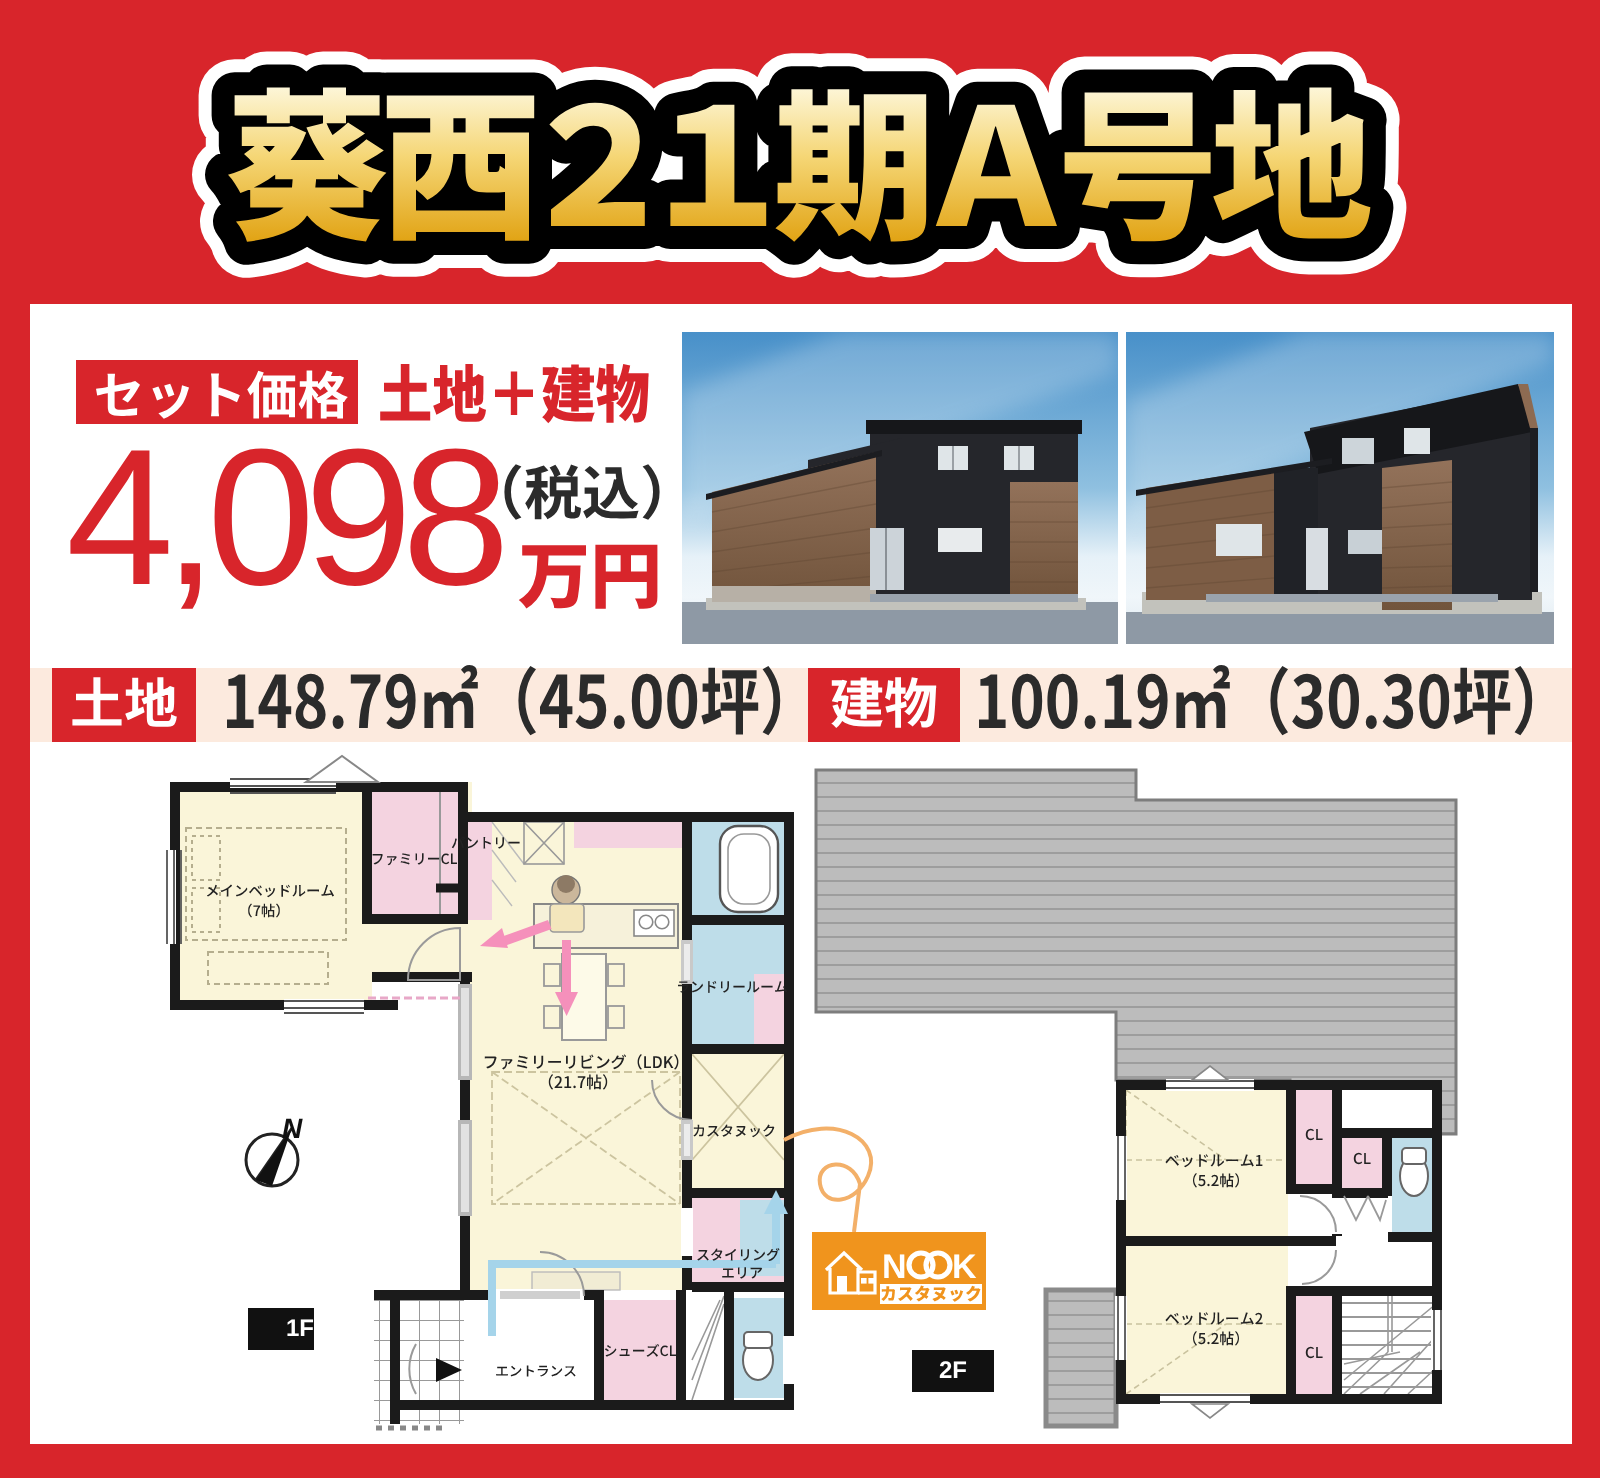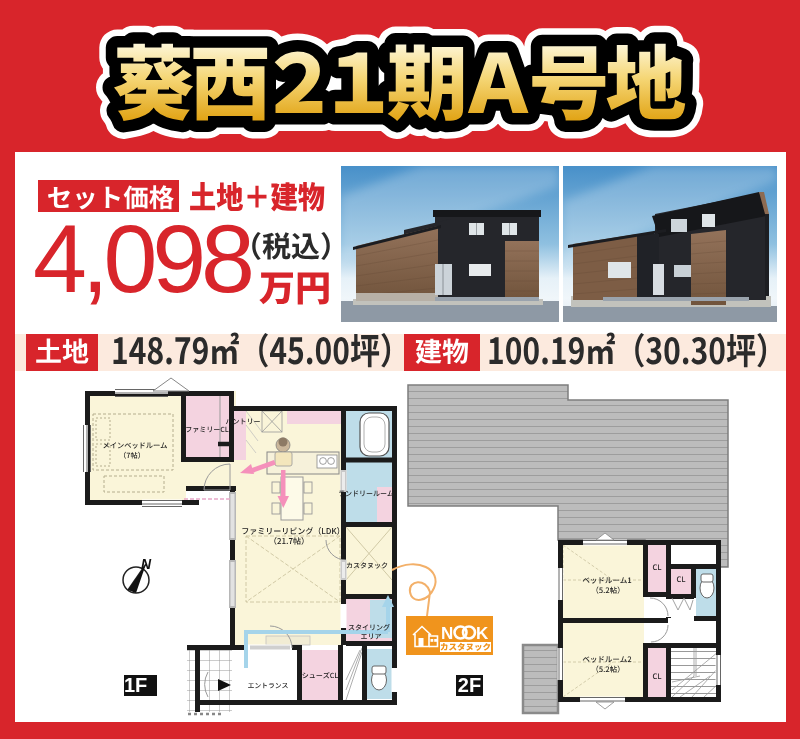--- a/index.html
+++ b/index.html
@@ -266,22 +266,22 @@
     <path fill="#222" d="M303.9 672.5Q304.1 672.6 304.3 672.8Q304.5 672.9 304.7 673.1Q304.9 673.2 305.1 673.3Q305.3 673.5 305.5 673.5L305.1 674.1Q304.9 674.1 304.7 673.9Q304.5 673.8 304.3 673.6Q304.1 673.5 303.9 673.4Q303.7 673.2 303.5 673.1ZM302.8 677.5Q303.1 677.5 303.6 677.4Q304 677.3 304.4 677.1Q304.8 676.9 305.1 676.7Q305.7 676.4 306.2 676Q306.7 675.6 307.1 675.1Q307.5 674.6 307.8 674.1L308.2 674.9Q307.8 675.6 307.1 676.2Q306.4 676.9 305.5 677.4Q305.1 677.6 304.7 677.8Q304.3 677.9 303.9 678.1Q303.5 678.2 303.2 678.3ZM302.9 674.1Q303 674.2 303.2 674.3Q303.5 674.5 303.7 674.6Q303.9 674.8 304.1 674.9Q304.3 675 304.4 675.1L304 675.7Q303.9 675.6 303.7 675.5Q303.5 675.4 303.3 675.2Q303 675.1 302.8 675Q302.6 674.8 302.5 674.7ZM314 674.7Q314 674.7 314 674.8Q314 674.9 314 674.9Q313.9 675.1 313.9 675.3Q313.9 675.6 313.8 675.9Q313.8 676.2 313.7 676.6Q313.7 676.9 313.6 677.2Q313.6 677.4 313.6 677.6L312.8 677.6Q312.8 677.4 312.9 677.2Q312.9 677 313 676.7Q313 676.4 313 676.1Q313.1 675.8 313.1 675.5Q313.2 675.3 313.2 675.1Q313 675.1 312.8 675.1Q312.6 675.1 312.3 675.1Q312 675.1 311.8 675.1Q311.5 675.1 311.3 675.1Q311.1 675.1 311.1 675.1Q310.9 675.1 310.8 675.1Q310.6 675.2 310.5 675.2L310.5 674.4Q310.5 674.4 310.7 674.4Q310.8 674.5 310.9 674.5Q311 674.5 311.1 674.5Q311.2 674.5 311.4 674.5Q311.6 674.5 311.8 674.5Q312 674.5 312.3 674.5Q312.5 674.5 312.7 674.5Q312.9 674.5 313.1 674.5Q313.1 674.5 313.2 674.5Q313.3 674.5 313.4 674.4Q313.4 674.4 313.5 674.4ZM309.8 677.3Q309.9 677.3 310.1 677.3Q310.3 677.3 310.4 677.3Q310.5 677.3 310.8 677.3Q311.1 677.3 311.5 677.3Q311.9 677.3 312.3 677.3Q312.8 677.3 313.1 677.3Q313.5 677.3 313.8 677.3Q314.1 677.3 314.2 677.3Q314.3 677.3 314.5 677.3Q314.7 677.3 314.8 677.3L314.8 678Q314.7 678 314.6 678Q314.5 678 314.4 678Q314.3 678 314.2 678Q314.1 678 313.8 678Q313.5 678 313.1 678Q312.7 678 312.3 678Q311.9 678 311.5 678Q311.1 678 310.8 678Q310.5 678 310.4 678Q310.3 678 310.1 678Q310 678 309.8 678ZM316.5 674.9Q316.6 674.9 316.8 674.9Q316.9 674.9 317.1 674.9Q317.3 674.9 317.5 674.9Q317.6 674.9 317.9 674.9Q318.1 674.9 318.4 674.9Q318.8 674.9 319.1 674.9Q319.4 674.9 319.8 674.9Q320.1 674.9 320.4 674.9Q320.7 674.9 321 674.9Q321.2 674.9 321.3 674.9Q321.6 674.9 321.8 674.9Q322 674.9 322.1 674.9L322.1 675.7Q322 675.7 321.8 675.7Q321.5 675.7 321.3 675.7Q321.2 675.7 321 675.7Q320.7 675.7 320.4 675.7Q320.1 675.7 319.8 675.7Q319.4 675.7 319.1 675.7Q318.8 675.7 318.4 675.7Q318.1 675.7 317.9 675.7Q317.6 675.7 317.5 675.7Q317.2 675.7 316.9 675.7Q316.6 675.7 316.5 675.7ZM328.1 672.2Q328.2 672.4 328.3 672.6Q328.4 672.7 328.5 672.9Q328.6 673.1 328.7 673.2L328.2 673.4Q328.1 673.2 328 672.9Q327.8 672.6 327.7 672.4ZM329 672Q329 672.1 329.2 672.3Q329.3 672.5 329.4 672.7Q329.5 672.8 329.5 673L329.1 673.2Q329 672.9 328.8 672.7Q328.7 672.4 328.5 672.2ZM328.4 673.4Q328.3 673.5 328.2 673.6Q328.2 673.7 328.1 673.8Q328 674.1 327.8 674.5Q327.6 675 327.3 675.4Q327 675.8 326.7 676.1Q326.4 676.6 325.9 677Q325.4 677.4 324.9 677.7Q324.4 678.1 323.8 678.4L323.3 677.8Q323.8 677.5 324.4 677.2Q324.9 676.9 325.3 676.5Q325.8 676.1 326.1 675.7Q326.4 675.5 326.6 675.1Q326.8 674.8 327 674.5Q327.2 674.1 327.3 673.9Q327.2 673.9 327 673.9Q326.8 673.9 326.5 673.9Q326.3 673.9 326 673.9Q325.7 673.9 325.4 673.9Q325.1 673.9 324.9 673.9Q324.8 673.9 324.7 673.9Q324.6 673.9 324.4 673.9Q324.2 673.9 324.1 673.9Q324 673.9 323.9 673.9L323.9 673.1Q324 673.1 324.1 673.1Q324.3 673.1 324.4 673.2Q324.6 673.2 324.7 673.2Q324.8 673.2 325 673.2Q325.2 673.2 325.4 673.2Q325.7 673.2 326 673.2Q326.3 673.2 326.6 673.2Q326.8 673.2 327 673.2Q327.2 673.2 327.3 673.2Q327.5 673.2 327.6 673.1Q327.8 673.1 327.9 673.1ZM326.8 675.7Q327.1 675.9 327.4 676.2Q327.7 676.5 328 676.8Q328.3 677.1 328.6 677.3Q328.8 677.6 329 677.8L328.4 678.4Q328.1 678 327.8 677.7Q327.5 677.3 327.1 676.9Q326.7 676.5 326.3 676.2ZM332.5 678.1Q332 678.1 331.6 677.9Q331.2 677.7 330.8 677.4Q330.5 677.1 330.4 676.6Q330.2 676.1 330.2 675.4Q330.2 674.8 330.4 674.3Q330.5 673.8 330.9 673.5Q331.2 673.1 331.6 672.9Q332 672.8 332.5 672.8Q333 672.8 333.4 672.9Q333.7 673.1 334 673.4L333.5 673.9Q333.3 673.7 333.1 673.6Q332.8 673.5 332.5 673.5Q332.1 673.5 331.7 673.7Q331.4 673.9 331.2 674.4Q331 674.8 331 675.4Q331 676 331.2 676.5Q331.4 676.9 331.7 677.1Q332.1 677.4 332.5 677.4Q332.9 677.4 333.1 677.2Q333.4 677.1 333.6 676.8L334.1 677.3Q333.8 677.7 333.4 677.9Q333 678.1 332.5 678.1ZM335 678L335 672.8L335.8 672.8L335.8 677.3L338 677.3L338 678Z"></path>
     <path fill="#222" d="M587.6 577.9Q587.7 578 587.8 578.2Q588 578.4 588.1 578.7Q588.2 578.9 588.3 579.1L587.8 579.3Q587.7 579.1 587.6 578.9Q587.4 578.7 587.3 578.5Q587.2 578.3 587.1 578.1ZM588.6 577.5Q588.7 577.6 588.8 577.8Q589 578 589.1 578.2Q589.2 578.5 589.3 578.6L588.8 578.9Q588.7 578.7 588.6 578.5Q588.4 578.3 588.3 578.1Q588.2 577.9 588.1 577.7ZM582.7 581Q582.9 580.8 583 580.7Q583.1 580.6 583.3 580.4Q583.4 580.3 583.6 580.1Q583.8 579.9 583.9 579.6Q584.1 579.4 584.3 579.2Q584.6 578.9 584.7 578.7Q585 578.3 585.4 578.3Q585.7 578.2 586.1 578.6Q586.3 578.9 586.6 579.1Q586.9 579.4 587.1 579.7Q587.4 580 587.6 580.2Q587.9 580.5 588.2 580.8Q588.5 581.1 588.8 581.5Q589.2 581.9 589.5 582.2L588.8 582.9Q588.6 582.5 588.3 582.2Q588 581.9 587.7 581.5Q587.4 581.2 587.2 580.9Q587 580.7 586.8 580.5Q586.6 580.3 586.4 580.1Q586.2 579.9 586 579.7Q585.9 579.5 585.8 579.4Q585.6 579.2 585.4 579.2Q585.3 579.2 585.1 579.4Q585 579.6 584.8 579.8Q584.7 580 584.5 580.2Q584.3 580.5 584.1 580.7Q584 580.9 583.9 581Q583.7 581.2 583.6 581.4Q583.5 581.6 583.4 581.7ZM593.6 578.6Q593.6 578.7 593.7 579Q593.8 579.2 593.9 579.4Q594 579.7 594 579.9Q594.1 580.1 594.2 580.2L593.5 580.5Q593.4 580.4 593.3 580.1Q593.3 579.9 593.2 579.7Q593.1 579.4 593 579.2Q592.9 579 592.9 578.9ZM596.3 579.1Q596.2 579.2 596.2 579.3Q596.2 579.5 596.2 579.5Q596 580.1 595.8 580.7Q595.5 581.3 595.1 581.8Q594.6 582.5 593.9 582.9Q593.3 583.4 592.6 583.6L592 583Q592.4 582.9 592.9 582.6Q593.3 582.4 593.8 582.1Q594.2 581.8 594.5 581.4Q594.7 581.1 594.9 580.7Q595.1 580.2 595.3 579.8Q595.4 579.3 595.5 578.8ZM591.8 579Q591.9 579.1 592 579.4Q592.1 579.6 592.2 579.8Q592.3 580.1 592.4 580.3Q592.4 580.6 592.5 580.7L591.8 581Q591.7 580.8 591.7 580.6Q591.6 580.3 591.5 580.1Q591.4 579.8 591.3 579.6Q591.2 579.4 591.1 579.3ZM602.4 577.5Q602.5 577.7 602.6 577.9Q602.7 578.1 602.8 578.3Q603 578.5 603 578.7L602.5 578.9Q602.4 578.7 602.3 578.5Q602.2 578.3 602.1 578.1Q602 577.9 601.9 577.7ZM603.3 577.1Q603.4 577.3 603.5 577.5Q603.7 577.7 603.8 577.9Q603.9 578.1 604 578.2L603.5 578.5Q603.4 578.3 603.3 578.1Q603.2 577.9 603.1 577.7Q602.9 577.5 602.8 577.4ZM599.6 582.4Q599.6 582.3 599.6 582Q599.6 581.6 599.6 581.2Q599.6 580.8 599.6 580.3Q599.6 579.8 599.6 579.4Q599.6 578.9 599.6 578.6Q599.6 578.2 599.6 578.1Q599.6 577.9 599.6 577.7Q599.5 577.4 599.5 577.2L600.4 577.2Q600.4 577.4 600.4 577.6Q600.4 577.9 600.4 578.1Q600.4 578.3 600.4 578.7Q600.4 579.1 600.4 579.6Q600.4 580 600.4 580.5Q600.4 580.9 600.4 581.3Q600.4 581.7 600.4 582Q600.4 582.3 600.4 582.4Q600.4 582.5 600.4 582.7Q600.4 582.9 600.4 583.1Q600.4 583.2 600.4 583.4L599.5 583.4Q599.5 583.2 599.6 582.9Q599.6 582.6 599.6 582.4ZM600.2 579.2Q600.6 579.3 601 579.5Q601.5 579.6 602 579.8Q602.4 580 602.8 580.1Q603.3 580.3 603.5 580.5L603.2 581.3Q602.9 581.1 602.5 580.9Q602.1 580.7 601.7 580.6Q601.3 580.4 600.9 580.3Q600.5 580.1 600.2 580ZM608.7 582.8Q608.7 582.7 608.8 582.6Q608.8 582.5 608.8 582.4Q608.8 582.3 608.8 582Q608.8 581.8 608.8 581.4Q608.8 581 608.8 580.6Q608.8 580.2 608.8 579.8Q608.8 579.3 608.8 579Q608.8 578.6 608.8 578.3Q608.8 578 608.8 577.9Q608.8 577.7 608.8 577.5Q608.7 577.4 608.7 577.3L609.6 577.3Q609.6 577.4 609.6 577.5Q609.6 577.7 609.6 577.9Q609.6 578 609.6 578.3Q609.6 578.6 609.6 578.9Q609.6 579.3 609.6 579.7Q609.6 580.1 609.6 580.5Q609.6 580.9 609.6 581.2Q609.6 581.5 609.6 581.8Q609.6 582 609.6 582.1Q609.9 581.9 610.3 581.7Q610.6 581.4 611 581.1Q611.3 580.7 611.6 580.3L612.1 581Q611.7 581.4 611.3 581.8Q610.9 582.2 610.4 582.5Q609.9 582.8 609.5 583.1Q609.4 583.1 609.3 583.2Q609.3 583.2 609.2 583.2ZM605.3 582.8Q605.8 582.4 606.1 581.9Q606.4 581.5 606.6 580.9Q606.6 580.7 606.7 580.3Q606.7 579.9 606.8 579.5Q606.8 579.1 606.8 578.7Q606.8 578.3 606.8 578Q606.8 577.8 606.8 577.6Q606.8 577.5 606.7 577.3L607.6 577.3Q607.6 577.4 607.6 577.5Q607.6 577.6 607.6 577.7Q607.6 577.8 607.6 577.9Q607.6 578.3 607.5 578.7Q607.5 579.1 607.5 579.6Q607.5 580 607.4 580.5Q607.4 580.9 607.3 581.1Q607.2 581.8 606.8 582.3Q606.5 582.8 606 583.2ZM613.1 579.7Q613.2 579.7 613.4 579.7Q613.6 579.7 613.8 579.7Q614 579.7 614.2 579.7Q614.4 579.7 614.6 579.7Q614.9 579.7 615.2 579.7Q615.5 579.7 615.9 579.7Q616.3 579.7 616.6 579.7Q617 579.7 617.3 579.7Q617.7 579.7 617.9 579.7Q618.2 579.7 618.3 579.7Q618.6 579.7 618.8 579.7Q619 579.7 619.1 579.7L619.1 580.6Q619 580.6 618.8 580.6Q618.5 580.5 618.3 580.5Q618.2 580.5 617.9 580.5Q617.7 580.5 617.3 580.5Q617 580.5 616.6 580.5Q616.3 580.5 615.9 580.5Q615.5 580.5 615.2 580.5Q614.9 580.5 614.6 580.5Q614.4 580.5 614.2 580.5Q613.9 580.5 613.6 580.6Q613.3 580.6 613.1 580.6ZM623.9 577.4Q623.8 577.5 623.8 577.7Q623.7 577.9 623.6 578.1Q623.5 578.3 623.4 578.7Q623.3 579 623.2 579.4Q623.1 579.8 622.9 580.2Q622.8 580.6 622.6 581Q622.5 581.4 622.4 581.8Q622.3 582.1 622.2 582.3L621.3 582.3Q621.4 582.1 621.6 581.7Q621.7 581.4 621.8 581Q622 580.5 622.1 580.1Q622.3 579.7 622.4 579.3Q622.5 578.9 622.6 578.5Q622.7 578.2 622.8 578Q622.9 577.7 622.9 577.5Q622.9 577.4 622.9 577.2ZM625.3 579.9Q625.5 580.1 625.7 580.6Q625.9 581 626.2 581.4Q626.4 581.8 626.6 582.2Q626.8 582.6 626.9 582.9L626.1 583.3Q626 583 625.8 582.5Q625.6 582.1 625.4 581.7Q625.2 581.2 625 580.8Q624.8 580.4 624.5 580.2ZM621.1 582.1Q621.4 582 621.8 582Q622.1 582 622.6 581.9Q623 581.9 623.5 581.9Q623.9 581.8 624.4 581.8Q624.8 581.7 625.2 581.7Q625.5 581.6 625.8 581.6L626 582.3Q625.7 582.4 625.3 582.4Q624.9 582.4 624.5 582.5Q624 582.5 623.6 582.6Q623.1 582.7 622.6 582.7Q622.2 582.8 621.8 582.8Q621.4 582.8 621.2 582.9Q621 582.9 620.9 582.9Q620.7 582.9 620.5 582.9L620.4 582.1Q620.6 582.1 620.8 582.1Q621 582.1 621.1 582.1ZM628 583L628 582.3L629.2 582.3L629.2 578.4L628.2 578.4L628.2 577.9Q628.6 577.8 628.9 577.7Q629.2 577.6 629.4 577.5L630.1 577.5L630.1 582.3L631.2 582.3L631.2 583Z"></path>
     <path fill="#222" d="M596.5 590.1Q596.5 589.4 596.7 588.7Q596.8 588.1 597.2 587.5Q597.5 587 597.9 586.6L598.5 586.8Q598.1 587.3 597.8 587.8Q597.5 588.3 597.3 588.9Q597.1 589.5 597.1 590.1Q597.1 590.8 597.3 591.4Q597.5 592 597.8 592.5Q598.1 593 598.5 593.5L597.9 593.7Q597.5 593.3 597.2 592.8Q596.8 592.2 596.7 591.6Q596.5 590.9 596.5 590.1ZM600.9 593.1Q600.4 593.1 600.1 593Q599.8 592.9 599.5 592.7Q599.3 592.5 599.1 592.4L599.5 591.8Q599.6 592 599.8 592.1Q600 592.2 600.2 592.3Q600.5 592.4 600.8 592.4Q601.1 592.4 601.3 592.2Q601.6 592.1 601.7 591.8Q601.9 591.6 601.9 591.2Q601.9 590.7 601.6 590.4Q601.3 590.1 600.8 590.1Q600.5 590.1 600.4 590.1Q600.2 590.2 599.9 590.4L599.5 590.1L599.7 587.5L602.5 587.5L602.5 588.2L600.4 588.2L600.3 589.6Q600.5 589.5 600.6 589.5Q600.8 589.4 601 589.4Q601.5 589.4 601.9 589.6Q602.3 589.8 602.5 590.2Q602.7 590.6 602.7 591.2Q602.7 591.8 602.5 592.2Q602.2 592.7 601.8 592.9Q601.4 593.1 600.9 593.1ZM604.2 593.1Q604 593.1 603.8 592.9Q603.7 592.8 603.7 592.5Q603.7 592.2 603.8 592.1Q604 591.9 604.2 591.9Q604.5 591.9 604.7 592.1Q604.8 592.2 604.8 592.5Q604.8 592.8 604.7 592.9Q604.5 593.1 604.2 593.1ZM605.7 593L605.7 592.5Q606.5 591.8 607.1 591.2Q607.6 590.6 607.9 590Q608.2 589.5 608.2 589.1Q608.2 588.8 608.1 588.5Q608 588.3 607.7 588.2Q607.5 588.1 607.2 588.1Q606.9 588.1 606.6 588.2Q606.4 588.4 606.1 588.7L605.7 588.2Q606 587.8 606.4 587.6Q606.8 587.4 607.3 587.4Q607.8 587.4 608.2 587.6Q608.6 587.8 608.8 588.2Q609 588.5 609 589Q609 589.6 608.7 590.1Q608.5 590.7 608 591.2Q607.6 591.8 607 592.3Q607.2 592.3 607.4 592.3Q607.7 592.3 607.9 592.3L609.3 592.3L609.3 593ZM611.1 586.7L611.8 586.7L611.8 593.6L611.1 593.6ZM610.1 588.1L612.6 588.1L612.6 588.7L610.6 588.7L610.6 592.1L610.1 592.1ZM612.3 588.1L612.9 588.1L612.9 591.4Q612.9 591.6 612.9 591.7Q612.8 591.9 612.7 592Q612.6 592 612.4 592.1Q612.3 592.1 612.1 592.1Q612.1 592 612 591.8Q612 591.6 611.9 591.5Q612 591.5 612.1 591.5Q612.2 591.5 612.3 591.5Q612.3 591.5 612.3 591.4ZM613.3 589.9L616.5 589.9L616.5 593.6L615.8 593.6L615.8 590.5L614 590.5L614 593.6L613.3 593.6ZM614.4 586.7L615.1 586.7L615.1 590.3L614.4 590.3ZM614.9 588L616.8 588L616.8 588.7L614.9 588.7ZM613.8 592.5L616.2 592.5L616.2 593.2L613.8 593.2ZM619.5 590.1Q619.5 590.9 619.3 591.6Q619.2 592.2 618.8 592.8Q618.5 593.3 618 593.7L617.5 593.5Q617.9 593 618.2 592.5Q618.5 592 618.7 591.4Q618.9 590.8 618.9 590.1Q618.9 589.5 618.7 588.9Q618.5 588.3 618.2 587.8Q617.9 587.3 617.5 586.8L618 586.6Q618.5 587 618.8 587.5Q619.2 588.1 619.3 588.7Q619.5 589.4 619.5 590.1Z"></path>
     <path fill="#222" d="M587.6 656.9Q587.7 657 587.8 657.2Q588 657.4 588.1 657.7Q588.2 657.9 588.3 658.1L587.8 658.3Q587.7 658.1 587.6 657.9Q587.4 657.7 587.3 657.5Q587.2 657.3 587.1 657.1ZM588.6 656.5Q588.7 656.6 588.8 656.8Q589 657 589.1 657.2Q589.2 657.5 589.3 657.6L588.8 657.9Q588.7 657.7 588.6 657.5Q588.4 657.3 588.3 657.1Q588.2 656.9 588.1 656.7ZM582.7 660Q582.9 659.8 583 659.7Q583.1 659.6 583.3 659.4Q583.4 659.3 583.6 659.1Q583.8 658.9 583.9 658.6Q584.1 658.4 584.3 658.2Q584.6 657.9 584.7 657.7Q585 657.3 585.4 657.3Q585.7 657.2 586.1 657.6Q586.3 657.9 586.6 658.1Q586.9 658.4 587.1 658.7Q587.4 659 587.6 659.2Q587.9 659.5 588.2 659.8Q588.5 660.1 588.8 660.5Q589.2 660.9 589.5 661.2L588.8 661.9Q588.6 661.5 588.3 661.2Q588 660.9 587.7 660.5Q587.4 660.2 587.2 659.9Q587 659.7 586.8 659.5Q586.6 659.3 586.4 659.1Q586.2 658.9 586 658.7Q585.9 658.5 585.8 658.4Q585.6 658.2 585.4 658.2Q585.3 658.2 585.1 658.4Q585 658.6 584.8 658.8Q584.7 659 584.5 659.2Q584.3 659.5 584.1 659.7Q584 659.9 583.9 660Q583.7 660.2 583.6 660.4Q583.5 660.6 583.4 660.7ZM593.6 657.6Q593.6 657.7 593.7 658Q593.8 658.2 593.9 658.4Q594 658.7 594 658.9Q594.1 659.1 594.2 659.2L593.5 659.5Q593.4 659.4 593.3 659.1Q593.3 658.9 593.2 658.7Q593.1 658.4 593 658.2Q592.9 658 592.9 657.9ZM596.3 658.1Q596.2 658.2 596.2 658.3Q596.2 658.5 596.2 658.5Q596 659.1 595.8 659.7Q595.5 660.3 595.1 660.8Q594.6 661.5 593.9 661.9Q593.3 662.4 592.6 662.6L592 662Q592.4 661.9 592.9 661.6Q593.3 661.4 593.8 661.1Q594.2 660.8 594.5 660.4Q594.7 660.1 594.9 659.7Q595.1 659.2 595.3 658.8Q595.4 658.3 595.5 657.8ZM591.8 658Q591.9 658.1 592 658.4Q592.1 658.6 592.2 658.8Q592.3 659.1 592.4 659.3Q592.4 659.6 592.5 659.7L591.8 660Q591.7 659.8 591.7 659.6Q591.6 659.3 591.5 659.1Q591.4 658.8 591.3 658.6Q591.2 658.4 591.1 658.3ZM602.4 656.5Q602.5 656.7 602.6 656.9Q602.7 657.1 602.8 657.3Q603 657.5 603 657.7L602.5 657.9Q602.4 657.7 602.3 657.5Q602.2 657.3 602.1 657.1Q602 656.9 601.9 656.7ZM603.3 656.1Q603.4 656.3 603.5 656.5Q603.7 656.7 603.8 656.9Q603.9 657.1 604 657.2L603.5 657.5Q603.4 657.3 603.3 657.1Q603.2 656.9 603.1 656.7Q602.9 656.5 602.8 656.4ZM599.6 661.4Q599.6 661.3 599.6 661Q599.6 660.6 599.6 660.2Q599.6 659.8 599.6 659.3Q599.6 658.8 599.6 658.4Q599.6 657.9 599.6 657.6Q599.6 657.2 599.6 657.1Q599.6 656.9 599.6 656.7Q599.5 656.4 599.5 656.2L600.4 656.2Q600.4 656.4 600.4 656.6Q600.4 656.9 600.4 657.1Q600.4 657.3 600.4 657.7Q600.4 658.1 600.4 658.6Q600.4 659 600.4 659.5Q600.4 659.9 600.4 660.3Q600.4 660.7 600.4 661Q600.4 661.3 600.4 661.4Q600.4 661.5 600.4 661.7Q600.4 661.9 600.4 662.1Q600.4 662.2 600.4 662.4L599.5 662.4Q599.5 662.2 599.6 661.9Q599.6 661.6 599.6 661.4ZM600.2 658.2Q600.6 658.3 601 658.5Q601.5 658.6 602 658.8Q602.4 659 602.8 659.1Q603.3 659.3 603.5 659.5L603.2 660.3Q602.9 660.1 602.5 659.9Q602.1 659.7 601.7 659.6Q601.3 659.4 600.9 659.3Q600.5 659.1 600.2 659ZM608.7 661.8Q608.7 661.7 608.8 661.6Q608.8 661.5 608.8 661.4Q608.8 661.3 608.8 661Q608.8 660.8 608.8 660.4Q608.8 660 608.8 659.6Q608.8 659.2 608.8 658.8Q608.8 658.3 608.8 658Q608.8 657.6 608.8 657.3Q608.8 657 608.8 656.9Q608.8 656.7 608.8 656.5Q608.7 656.4 608.7 656.3L609.6 656.3Q609.6 656.4 609.6 656.5Q609.6 656.7 609.6 656.9Q609.6 657 609.6 657.3Q609.6 657.6 609.6 657.9Q609.6 658.3 609.6 658.7Q609.6 659.1 609.6 659.5Q609.6 659.9 609.6 660.2Q609.6 660.5 609.6 660.8Q609.6 661 609.6 661.1Q609.9 660.9 610.3 660.7Q610.6 660.4 611 660.1Q611.3 659.7 611.6 659.3L612.1 660Q611.7 660.4 611.3 660.8Q610.9 661.2 610.4 661.5Q609.9 661.8 609.5 662.1Q609.4 662.1 609.3 662.2Q609.3 662.2 609.2 662.2ZM605.3 661.8Q605.8 661.4 606.1 660.9Q606.4 660.5 606.6 659.9Q606.6 659.7 606.7 659.3Q606.7 658.9 606.8 658.5Q606.8 658.1 606.8 657.7Q606.8 657.3 606.8 657Q606.8 656.8 606.8 656.6Q606.8 656.5 606.7 656.3L607.6 656.3Q607.6 656.4 607.6 656.5Q607.6 656.6 607.6 656.7Q607.6 656.8 607.6 656.9Q607.6 657.3 607.5 657.7Q607.5 658.1 607.5 658.6Q607.5 659 607.4 659.5Q607.4 659.9 607.3 660.1Q607.2 660.8 606.8 661.3Q606.5 661.8 606 662.2ZM613.1 658.7Q613.2 658.7 613.4 658.7Q613.6 658.7 613.8 658.7Q614 658.7 614.2 658.7Q614.4 658.7 614.6 658.7Q614.9 658.7 615.2 658.7Q615.5 658.7 615.9 658.7Q616.3 658.7 616.6 658.7Q617 658.7 617.3 658.7Q617.7 658.7 617.9 658.7Q618.2 658.7 618.3 658.7Q618.6 658.7 618.8 658.7Q619 658.7 619.1 658.7L619.1 659.6Q619 659.6 618.8 659.6Q618.5 659.5 618.3 659.5Q618.2 659.5 617.9 659.5Q617.7 659.5 617.3 659.5Q617 659.5 616.6 659.5Q616.3 659.5 615.9 659.5Q615.5 659.5 615.2 659.5Q614.9 659.5 614.6 659.5Q614.4 659.5 614.2 659.5Q613.9 659.5 613.6 659.6Q613.3 659.6 613.1 659.6ZM623.9 656.4Q623.8 656.5 623.8 656.7Q623.7 656.9 623.6 657.1Q623.5 657.3 623.4 657.7Q623.3 658 623.2 658.4Q623.1 658.8 622.9 659.2Q622.8 659.6 622.6 660Q622.5 660.4 622.4 660.8Q622.3 661.1 622.2 661.3L621.3 661.3Q621.4 661.1 621.6 660.7Q621.7 660.4 621.8 660Q622 659.5 622.1 659.1Q622.3 658.7 622.4 658.3Q622.5 657.9 622.6 657.5Q622.7 657.2 622.8 657Q622.9 656.7 622.9 656.5Q622.9 656.4 622.9 656.2ZM625.3 658.9Q625.5 659.1 625.7 659.6Q625.9 660 626.2 660.4Q626.4 660.8 626.6 661.2Q626.8 661.6 626.9 661.9L626.1 662.3Q626 662 625.8 661.5Q625.6 661.1 625.4 660.7Q625.2 660.2 625 659.8Q624.8 659.4 624.5 659.2ZM621.1 661.1Q621.4 661 621.8 661Q622.1 661 622.6 660.9Q623 660.9 623.5 660.9Q623.9 660.8 624.4 660.8Q624.8 660.7 625.2 660.7Q625.5 660.6 625.8 660.6L626 661.3Q625.7 661.4 625.3 661.4Q624.9 661.4 624.5 661.5Q624 661.5 623.6 661.6Q623.1 661.7 622.6 661.7Q622.2 661.8 621.8 661.8Q621.4 661.8 621.2 661.9Q621 661.9 620.9 661.9Q620.7 661.9 620.5 661.9L620.4 661.1Q620.6 661.1 620.8 661.1Q621 661.1 621.1 661.1ZM627.7 662L627.7 661.5Q628.5 660.8 629.1 660.2Q629.6 659.6 629.9 659Q630.2 658.5 630.2 658.1Q630.2 657.8 630.1 657.5Q629.9 657.3 629.7 657.2Q629.5 657.1 629.2 657.1Q628.9 657.1 628.6 657.2Q628.4 657.4 628.1 657.7L627.6 657.2Q628 656.8 628.4 656.6Q628.8 656.4 629.3 656.4Q629.8 656.4 630.2 656.6Q630.6 656.8 630.8 657.2Q631 657.5 631 658Q631 658.6 630.7 659.1Q630.5 659.7 630 660.2Q629.6 660.8 629 661.3Q629.2 661.3 629.4 661.3Q629.7 661.3 629.9 661.3L631.3 661.3L631.3 662Z"></path>
     <path fill="#222" d="M596.5 669.1Q596.5 668.4 596.7 667.7Q596.8 667.1 597.2 666.5Q597.5 666 597.9 665.6L598.5 665.8Q598.1 666.3 597.8 666.8Q597.5 667.3 597.3 667.9Q597.1 668.5 597.1 669.1Q597.1 669.8 597.3 670.4Q597.5 671 597.8 671.5Q598.1 672 598.5 672.5L597.9 672.7Q597.5 672.3 597.2 671.8Q596.8 671.2 596.7 670.6Q596.5 669.9 596.5 669.1ZM600.9 672.1Q600.4 672.1 600.1 672Q599.8 671.9 599.5 671.7Q599.3 671.5 599.1 671.4L599.5 670.8Q599.6 671 599.8 671.1Q600 671.2 600.2 671.3Q600.5 671.4 600.8 671.4Q601.1 671.4 601.3 671.2Q601.6 671.1 601.7 670.8Q601.9 670.6 601.9 670.2Q601.9 669.7 601.6 669.4Q601.3 669.1 600.8 669.1Q600.5 669.1 600.4 669.1Q600.2 669.2 599.9 669.4L599.5 669.1L599.7 666.5L602.5 666.5L602.5 667.2L600.4 667.2L600.3 668.6Q600.5 668.5 600.6 668.5Q600.8 668.4 601 668.4Q601.5 668.4 601.9 668.6Q602.3 668.8 602.5 669.2Q602.7 669.6 602.7 670.2Q602.7 670.8 602.5 671.2Q602.2 671.7 601.8 671.9Q601.4 672.1 600.9 672.1ZM604.2 672.1Q604 672.1 603.8 671.9Q603.7 671.8 603.7 671.5Q603.7 671.2 603.8 671.1Q604 670.9 604.2 670.9Q604.5 670.9 604.7 671.1Q604.8 671.2 604.8 671.5Q604.8 671.8 604.7 671.9Q604.5 672.1 604.2 672.1ZM605.7 672L605.7 671.5Q606.5 670.8 607.1 670.2Q607.6 669.6 607.9 669Q608.2 668.5 608.2 668.1Q608.2 667.8 608.1 667.5Q608 667.3 607.7 667.2Q607.5 667.1 607.2 667.1Q606.9 667.1 606.6 667.2Q606.4 667.4 606.1 667.7L605.7 667.2Q606 666.8 606.4 666.6Q606.8 666.4 607.3 666.4Q607.8 666.4 608.2 666.6Q608.6 666.8 608.8 667.2Q609 667.5 609 668Q609 668.6 608.7 669.1Q608.5 669.7 608 670.2Q607.6 670.8 607 671.3Q607.2 671.3 607.4 671.3Q607.7 671.3 607.9 671.3L609.3 671.3L609.3 672ZM611.1 665.7L611.8 665.7L611.8 672.6L611.1 672.6ZM610.1 667.1L612.6 667.1L612.6 667.7L610.6 667.7L610.6 671.1L610.1 671.1ZM612.3 667.1L612.9 667.1L612.9 670.4Q612.9 670.6 612.9 670.7Q612.8 670.9 612.7 671Q612.6 671 612.4 671.1Q612.3 671.1 612.1 671.1Q612.1 671 612 670.8Q612 670.6 611.9 670.5Q612 670.5 612.1 670.5Q612.2 670.5 612.3 670.5Q612.3 670.5 612.3 670.4ZM613.3 668.9L616.5 668.9L616.5 672.6L615.8 672.6L615.8 669.5L614 669.5L614 672.6L613.3 672.6ZM614.4 665.7L615.1 665.7L615.1 669.3L614.4 669.3ZM614.9 667L616.8 667L616.8 667.7L614.9 667.7ZM613.8 671.5L616.2 671.5L616.2 672.2L613.8 672.2ZM619.5 669.1Q619.5 669.9 619.3 670.6Q619.2 671.2 618.8 671.8Q618.5 672.3 618 672.7L617.5 672.5Q617.9 672 618.2 671.5Q618.5 671 618.7 670.4Q618.9 669.8 618.9 669.1Q618.9 668.5 618.7 667.9Q618.5 667.3 618.2 666.8Q617.9 666.3 617.5 665.8L618 665.6Q618.5 666 618.8 666.5Q619.2 667.1 619.3 667.7Q619.5 668.4 619.5 669.1Z"></path>
     <path fill="#222" d="M655.4 570.1Q654.8 570.1 654.4 569.9Q654 569.7 653.6 569.4Q653.3 569 653.1 568.5Q652.9 567.9 652.9 567.2Q652.9 566.6 653.1 566Q653.3 565.5 653.6 565.1Q654 564.8 654.4 564.6Q654.9 564.4 655.4 564.4Q655.9 564.4 656.3 564.6Q656.7 564.8 657 565.1L656.5 565.6Q656.3 565.4 656 565.3Q655.8 565.1 655.4 565.1Q654.9 565.1 654.6 565.4Q654.2 565.6 654 566.1Q653.8 566.6 653.8 567.2Q653.8 567.9 654 568.4Q654.2 568.8 654.6 569.1Q654.9 569.3 655.4 569.3Q655.8 569.3 656.1 569.2Q656.4 569 656.6 568.7L657.1 569.3Q656.8 569.7 656.3 569.9Q655.9 570.1 655.4 570.1ZM658.1 570L658.1 564.5L658.9 564.5L658.9 569.3L661.3 569.3L661.3 570Z"></path>
     <path fill="#222" d="M679.4 582.1Q678.8 582.1 678.4 581.9Q678 581.7 677.6 581.4Q677.3 581 677.1 580.5Q676.9 579.9 676.9 579.2Q676.9 578.6 677.1 578Q677.3 577.5 677.6 577.1Q678 576.8 678.4 576.6Q678.9 576.4 679.4 576.4Q679.9 576.4 680.3 576.6Q680.7 576.8 681 577.1L680.5 577.6Q680.3 577.4 680 577.3Q679.8 577.1 679.4 577.1Q678.9 577.1 678.6 577.4Q678.2 577.6 678 578.1Q677.8 578.6 677.8 579.2Q677.8 579.9 678 580.4Q678.2 580.8 678.6 581.1Q678.9 581.3 679.4 581.3Q679.8 581.3 680.1 581.2Q680.4 581 680.6 580.7L681.1 581.3Q680.8 581.7 680.3 581.9Q679.9 582.1 679.4 582.1ZM682.1 582L682.1 576.5L682.9 576.5L682.9 581.3L685.3 581.3L685.3 582Z"></path>
     <path fill="#222" d="M655.4 679.1Q654.8 679.1 654.4 678.9Q654 678.7 653.6 678.4Q653.3 678 653.1 677.5Q652.9 676.9 652.9 676.2Q652.9 675.6 653.1 675Q653.3 674.5 653.6 674.1Q654 673.8 654.4 673.6Q654.9 673.4 655.4 673.4Q655.9 673.4 656.3 673.6Q656.7 673.8 657 674.1L656.5 674.6Q656.3 674.4 656 674.3Q655.8 674.1 655.4 674.1Q654.9 674.1 654.6 674.4Q654.2 674.6 654 675.1Q653.8 675.6 653.8 676.2Q653.8 676.9 654 677.4Q654.2 677.8 654.6 678.1Q654.9 678.3 655.4 678.3Q655.8 678.3 656.1 678.2Q656.4 678 656.6 677.7L657.1 678.3Q656.8 678.7 656.3 678.9Q655.9 679.1 655.4 679.1ZM658.1 679L658.1 673.5L658.9 673.5L658.9 678.3L661.3 678.3L661.3 679Z"></path>
     <polygon points="218,679 218,691 231,685" fill="#111"></polygon>
   </svg>
-<div class="abs" style="left:124px;top:675px;width:33px;height:21px;background:#111;color:#fff;font-weight:bold;font-size:20px;text-align:left;line-height:21px;">1F</div>
-<div class="abs" style="left:456px;top:675px;width:27px;height:21px;background:#111;color:#fff;font-weight:bold;font-size:20px;text-align:center;line-height:21px;">2F</div>
+<div class="abs" style="left:124px;top:654px;width:33px;height:21px;background:#111;color:#fff;font-weight:bold;font-size:12px;text-align:right;line-height:21px;">1F</div>
+<div class="abs" style="left:456px;top:675px;width:41px;height:21px;background:#111;color:#fff;font-weight:bold;font-size:12px;text-align:center;line-height:21px;">2F</div>
 <div class="abs" style="left:141px;top:556px;font-size:14px;font-style:italic;font-weight:bold;color:#111;">N</div>
 <svg class="abs" style="left:406px;top:616px" width="87" height="39" viewBox="0 0 87 39">
 <rect width="87" height="39" fill="#f0941d"></rect>
 <g stroke="#fff" fill="none" stroke-width="1.6">
 <path d="M7,19 L16,10.5 L25,19 M9,18 V30.5 H23 V18"></path>
 <path d="M23,20 H31.5 V30.5 H23"></path>
 </g>
 <rect x="12.5" y="22" width="5" height="8.5" fill="#fff"></rect>
 <rect x="24.5" y="23" width="2.8" height="2.8" fill="#fff"></rect>
     <rect x="28.2" y="23" width="2.8" height="2.8" fill="#fff"></rect>

